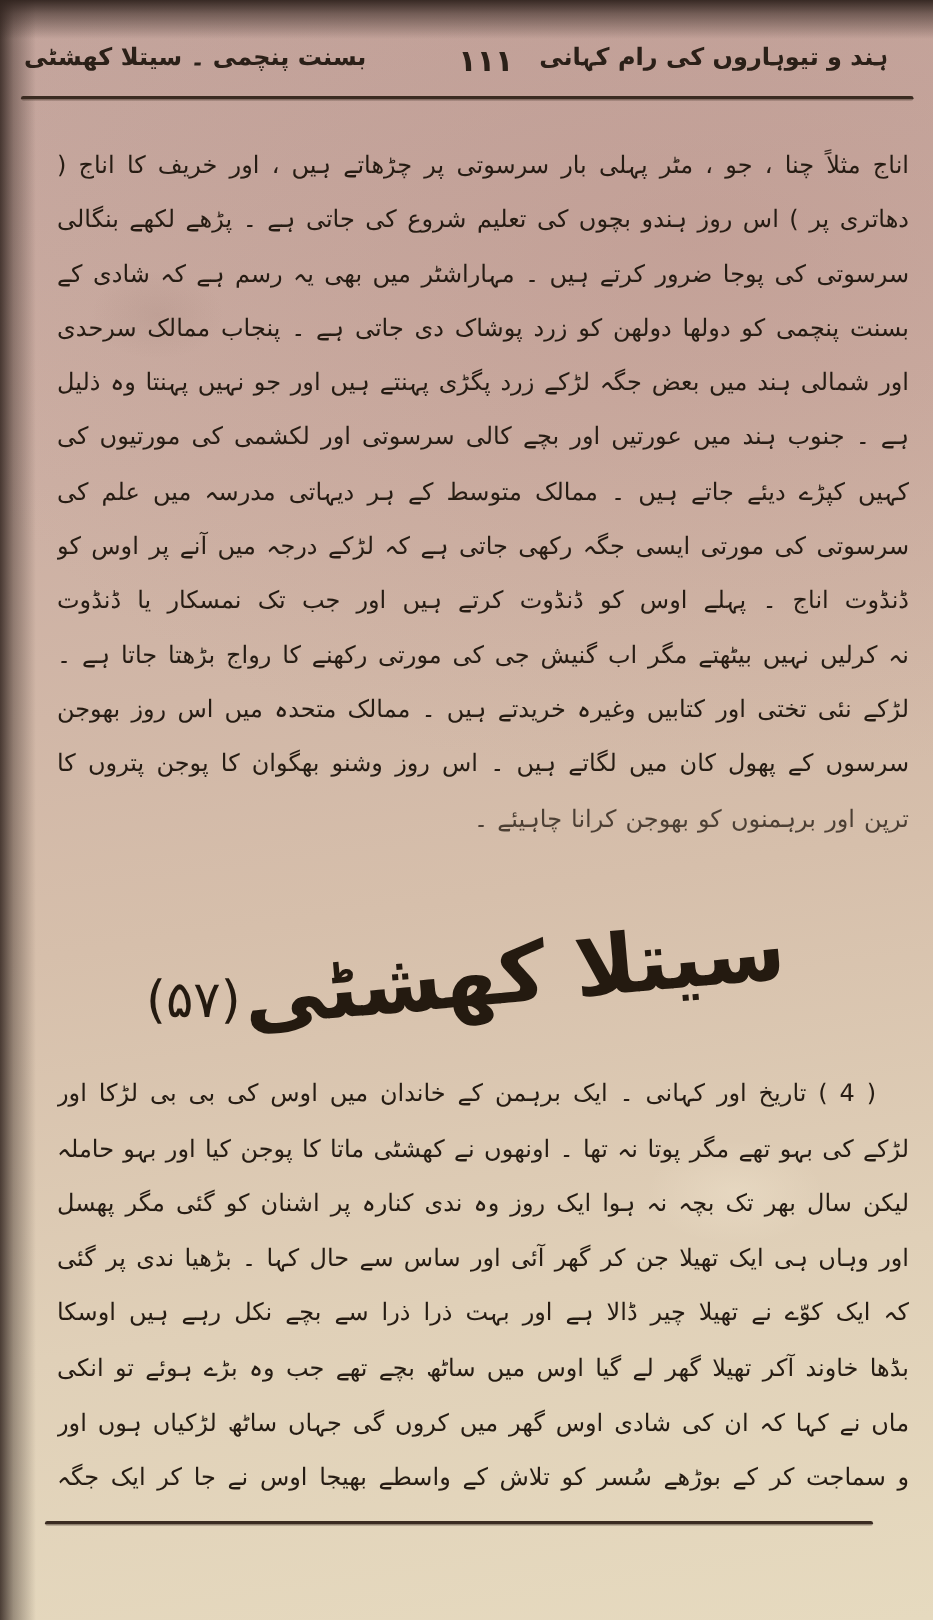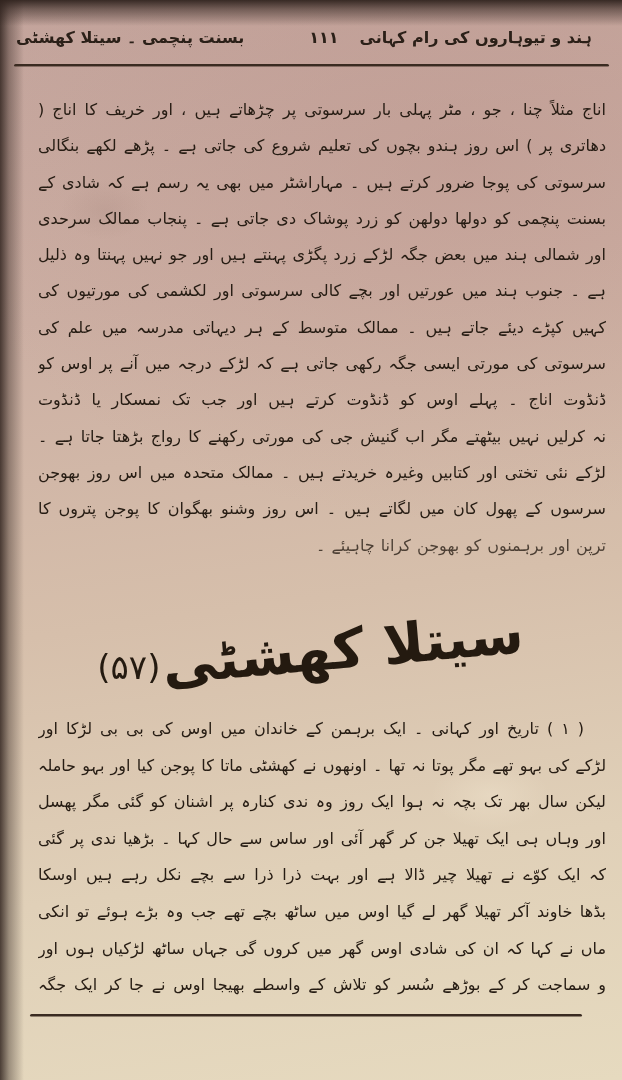--- a/index.html
+++ b/index.html
@@ -31,21 +31,21 @@
     left: 16px;
     display: flex;
     align-items: flex-start;
     justify-content: space-between;
     font-size: 16px;
     font-weight: bold;
     letter-spacing: 0.2px;
     color: #2b2018;
   }
   .header .pageno {
-    font-size: 16px;
+    font-size: 20px;
     letter-spacing: 2px;
     transform: translateX(22px);
   }
   .header-rule {
     position: absolute;
     top: 64px;
     right: 13px;
     left: 14px;
     height: 3px;
     background: linear-gradient(to bottom, #3a2b21 0 2px, rgba(58,43,33,0.45) 2px 3px);
@@ -150,21 +150,21 @@
     <div class="tline">سرسوں کے پھول کان میں لگاتے ہیں ۔ اس روز وشنو بھگوان کا پوجن پتروں کا</div>
     <div class="tline lastline">ترپن اور برہمنوں کو بھوجن کرانا چاہیئے ۔</div>
   </div>
 
   <div class="section-heading">
     <span class="title">سیتلا کھشٹی</span>
     <span class="number">(۵۷)</span>
   </div>
 
   <div class="body-block section-2">
-    <div class="tline firstline-indent">( ۱ ) تاریخ اور کہانی ۔ ایک برہمن کے خاندان میں اوس کی بی بی لڑکا اور</div>
+    <div class="tline firstline-indent">( 4 ) تاریخ اور کہانی ۔ ایک برہمن کے خاندان میں اوس کی بی بی لڑکا اور</div>
     <div class="tline">لڑکے کی بہو تھے مگر پوتا نہ تھا ۔ اونھوں نے کھشٹی ماتا کا پوجن کیا اور بہو حاملہ ہوگئی</div>
     <div class="tline">لیکن سال بھر تک بچہ نہ ہوا ایک روز وہ ندی کنارہ پر اشنان کو گئی مگر پھسل گئی</div>
     <div class="tline">اور وہاں ہی ایک تھیلا جن کر گھر آئی اور ساس سے حال کہا ۔ بڑھیا ندی پر گئی تو دیکھا</div>
     <div class="tline">کہ ایک کوّے نے تھیلا چیر ڈالا ہے اور بہت ذرا ذرا سے بچے نکل رہے ہیں اوسکا</div>
     <div class="tline">بڈھا خاوند آکر تھیلا گھر لے گیا اوس میں ساٹھ بچے تھے جب وہ بڑے ہوئے تو انکی</div>
     <div class="tline">ماں نے کہا کہ ان کی شادی اوس گھر میں کروں گی جہاں ساٹھ لڑکیاں ہوں اور منت</div>
     <div class="tline">و سماجت کر کے بوڑھے سُسر کو تلاش کے واسطے بھیجا اوس نے جا کر ایک جگہ دیکھا کہ</div>
   </div>
 
   <div class="footer-rule"></div>

